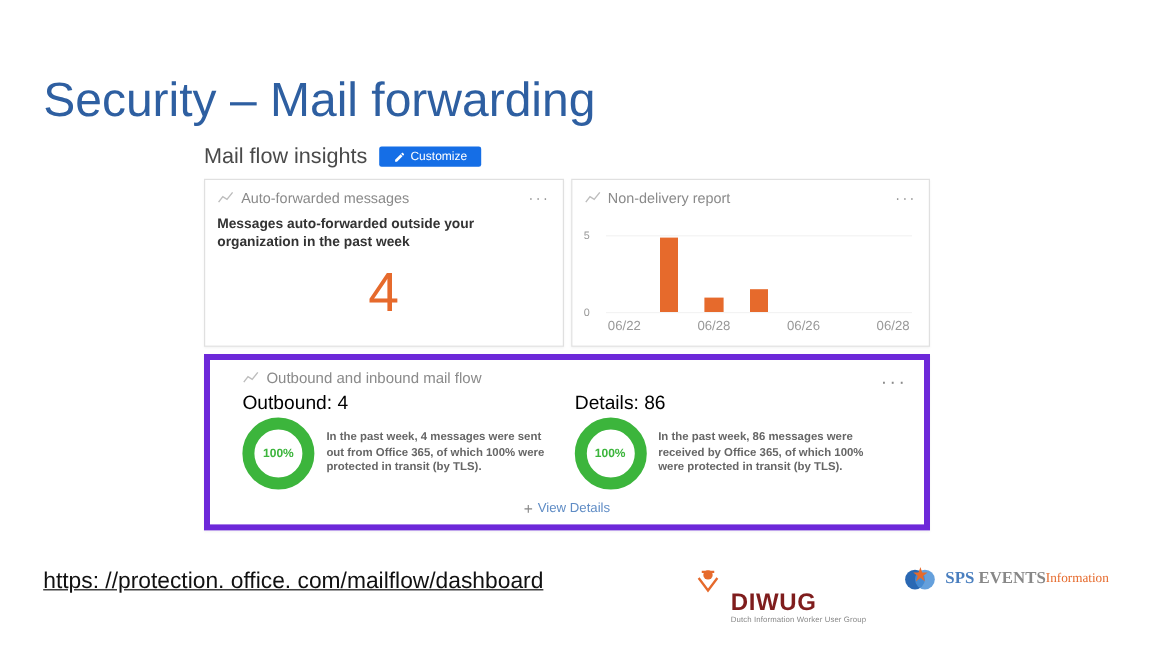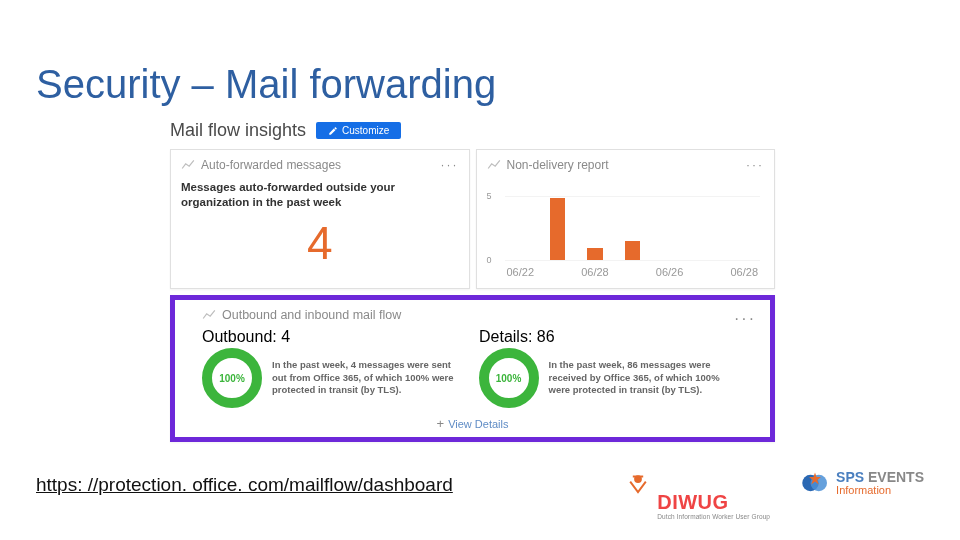--- a/index.html
+++ b/index.html
@@ -113,24 +113,24 @@
   .url-link {
     position:absolute; left:36px; bottom:44px;
     font-size:19px; color:#111; text-decoration:underline;
   }
 
   
   .footer { position:absolute; right:36px; bottom:20px; display:flex; align-items:center; gap:30px; }
   .logo { display:flex; align-items:center; gap:6px; }
   .diwug-mark svg { display:block; }
   .diwug-text { display:flex; flex-direction:column; line-height:1; }
-  .diwug-text .big { font-size:20px; font-weight:800; color:#ef4444; letter-spacing:0.5px;margin-top:45px; }
+  .diwug-text .big { font-size:20px; font-weight:800; color:#7f1d1d; letter-spacing:0.5px;margin-top:45px; }
   .diwug-text .small { font-size:6.5px; color:#888; margin-top:2px; letter-spacing:0.1px;}
   .sps-mark svg { display:block; }
-  .sps-text { display:flex; flex-direction:column; line-height:1; }
+  .sps-text { display:flex; flex-direction:row; line-height:1;font-family:Liberation Serif, serif; }
   .sps-text .row1 { font-size:14px; font-weight:800; color:#4a7fbf; }
   .sps-text .row1 .light { color:#888; font-weight:600; }
   .sps-text .row2 { font-size:11px; font-weight:500; color:#e66a2c; margin-top:1px; }
 </style>
 </head>
 <body>
 
 <div class="slide-title">Security – Mail forwarding</div>
 
 <div class="dashboard">

